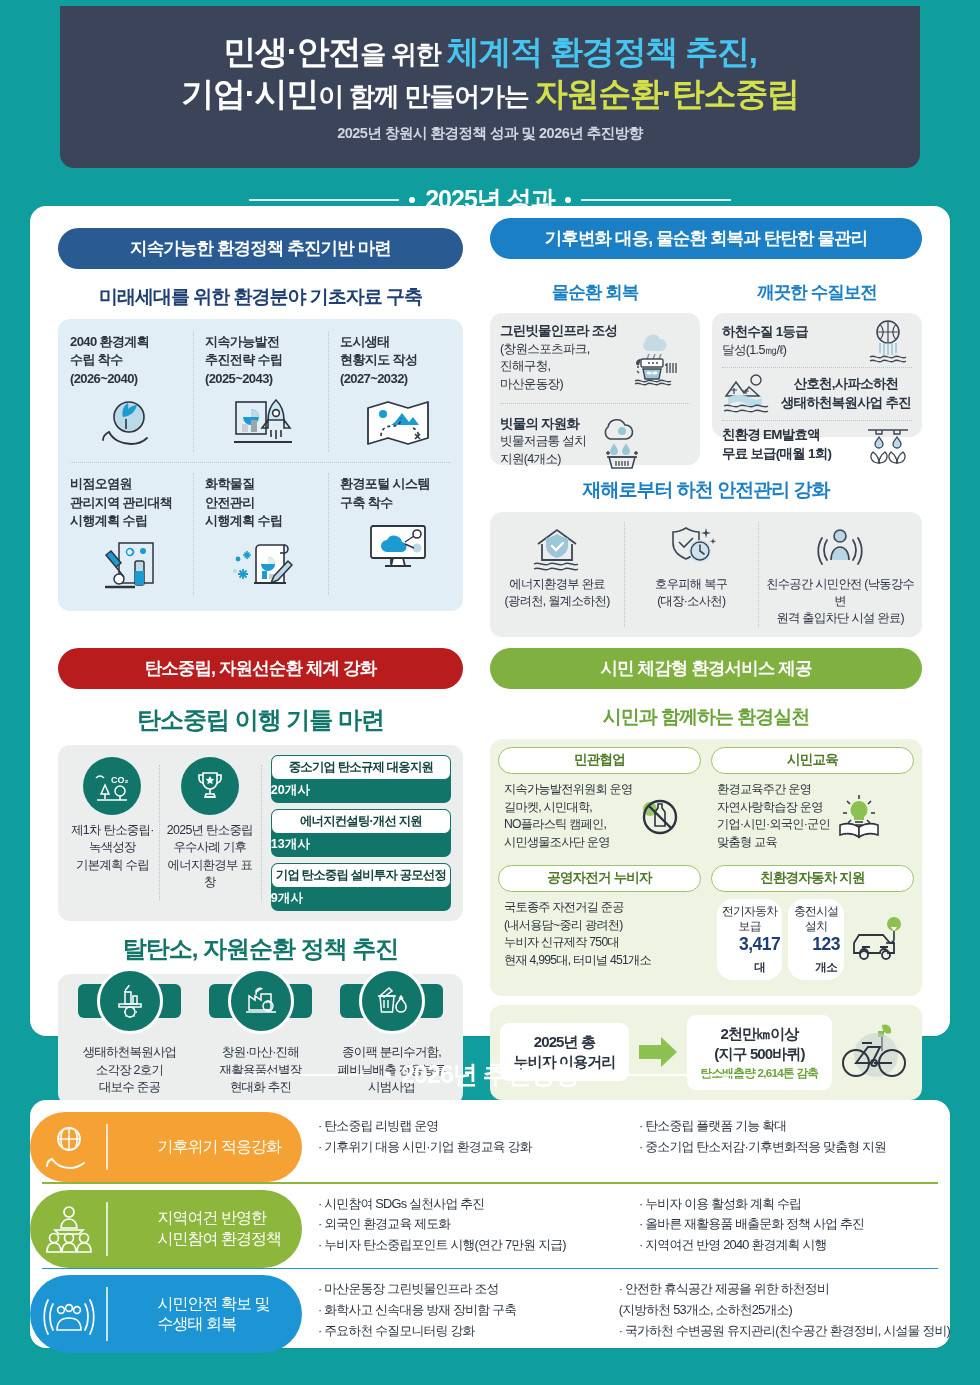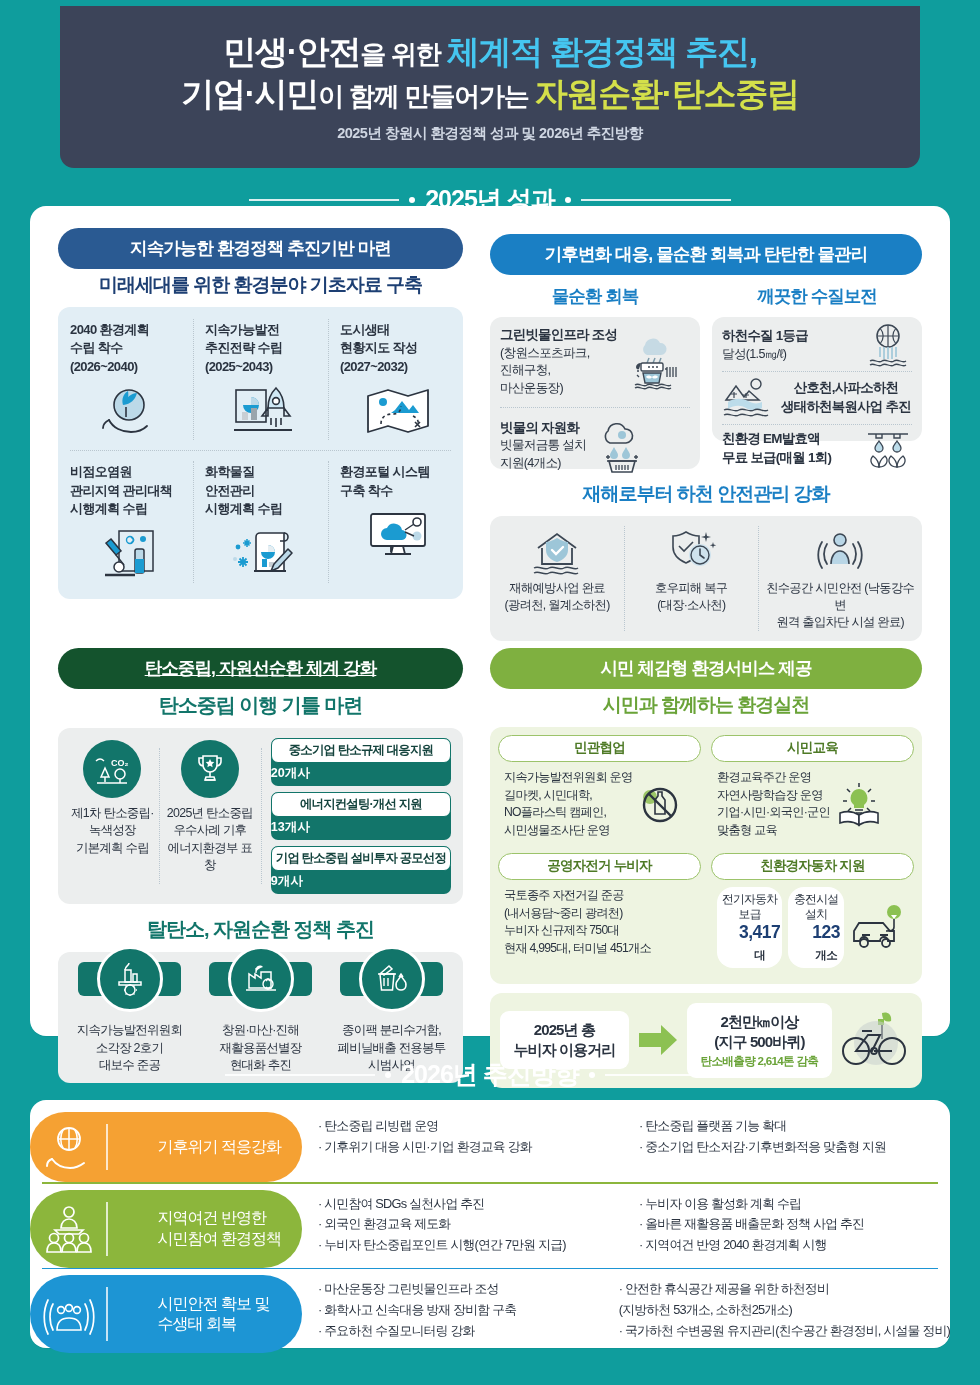--- a/index.html
+++ b/index.html
@@ -39,27 +39,27 @@
   #card-2026 { left: 30px; top: 1100px; width: 920px; height: 248px; }
 
   
   .col { position: absolute; }
   .pill {
     border-radius: 999px; color: #fff; font-size: 17.5px; font-weight: 700;
     text-align: center; letter-spacing: -0.9px; padding: 8px 0 9px; white-space: nowrap;
   }
   .pill.navy { background: #2a5a92; }
   .pill.blue { background: #1a7fc4; }
-  .pill.teal { background: #14532d; text-decoration: underline; }
+  .pill.teal { background: #b91c1c; }
   .pill.green { background: #7fb040; }
 
-  .subttl { text-align: center; font-weight: 700; letter-spacing: -1px; margin-top: 3px; }
+  .subttl { text-align: center; font-weight: 700; letter-spacing: -1px; margin-top: 15px; }
   .subttl.navy { color: #1d3f73; font-size: 19px; }
   .subttl.blue { color: #1a7fc4; font-size: 17.5px; }
-  .subttl.teal { color: #12756a; font-size: 20px; }
+  .subttl.teal { color: #12756a; font-size: 24px; }
   .subttl.green { color: #6aa338; font-size: 17.5px; }
 
   .box { border-radius: 12px; margin-top: 9px; }
   .box.bluebg { background: #e2eef5; }
   .box.graybg { background: #eceeee; }
   .box.greenbg { background: #eef4e1; }
 
   
   .grid3 { display: grid; grid-template-columns: 1fr 1fr 1fr; }
   .cell { padding: 12px 8px 8px 12px; position: relative; }
@@ -339,21 +339,21 @@
               <svg width="38" height="38" viewBox="0 0 38 38">
                 <path d="M14 10h6v12h-6z" fill="none" stroke="#fff" stroke-width="1.5"></path>
                 <path d="M22 14h4v8h-4z" fill="none" stroke="#fff" stroke-width="1.5"></path>
                 <path d="M14 10c0-4 4-4 4-7" fill="none" stroke="#fff" stroke-width="1.5"></path>
                 <path d="M8 22h22v3H8z" fill="none" stroke="#fff" stroke-width="1.5"></path>
                 <circle cx="19" cy="30" r="5" fill="none" stroke="#fff" stroke-width="1.5"></circle>
                 <path d="M19 25v-1M19 35v1M14 30h-1M25 30h1M15.5 26.5l-1-1M22.5 33.5l1 1M22.5 26.5l1-1M15.5 33.5l-1 1" stroke="#fff" stroke-width="1.3"></path>
               </svg>
             </div>
           </div>
-          <div class="lab" style="white-space:pre-line">지속가능발전위원회
+          <div class="lab" style="white-space:pre-line">생태하천복원사업
 소각장 2호기
 대보수 준공</div>
         </div>
         <div class="c">
           <div class="dcband">
             <div class="circ">
               <svg width="38" height="38" viewBox="0 0 38 38">
                 <path d="M7 28V14l6 4V14l6 4V12h10v16z" fill="none" stroke="#fff" stroke-width="1.5"></path>
                 <path d="M14 8c2-3 5-3 7-1-3 1-5 2-7 5z" fill="#fff"></path>
                 <path d="M14 13v-5" stroke="#fff" stroke-width="1.3"></path>
@@ -379,21 +379,21 @@
               </svg>
             </div>
           </div>
           <div class="lab" style="white-space:pre-line">종이팩 분리수거함,
 폐비닐배출 전용봉투
 시범사업</div>
         </div>
       </div>
     </div>
 
-    <div class="col" style="left:460px; top:28px; width:432px;">
+    <div class="col" style="left:460px; top:12px; width:432px;">
       <div class="pill blue">기후변화 대응, 물순환 회복과 탄탄한 물관리</div>
 
       <div class="two" style="margin-top:6px">
         <div>
           <div class="subttl blue">물순환 회복</div>
           <div class="box graybg" style="height:152px">
             <div class="rowitem">
               <div class="txt">
                 <b>그린빗물인프라 조성</b>
                 <span style="white-space:pre-line">(창원스포츠파크,
@@ -505,21 +505,21 @@
           <div style="display:flex;justify-content:center">
             <svg width="58" height="50" viewBox="0 0 58 50">
               <path d="M10 22L29 8l19 14" fill="none" stroke="#3c4754" stroke-width="1.8"></path>
               <path d="M14 22v16h30V22" fill="none" stroke="#3c4754" stroke-width="1.8"></path>
               <path d="M29 12c5 3 9 4 11 4v8c0 6-5 10-11 12-6-2-11-6-11-12v-8c2 0 6-1 11-4z" fill="#9dc6d8"></path>
               <path d="M24 24l4 4 7-7" fill="none" stroke="#fff" stroke-width="2.4" stroke-linecap="round"></path>
               <path d="M6 42c5-3 10 3 15 0s10 3 15 0 10 3 14 0" fill="none" stroke="#3c4754" stroke-width="1.4"></path>
               <path d="M6 47c5-3 10 3 15 0s10 3 15 0 10 3 14 0" fill="none" stroke="#3c4754" stroke-width="1.4"></path>
             </svg>
           </div>
-          <div class="lab" style="white-space:pre-line">재해예방사업 완료
+          <div class="lab" style="white-space:pre-line">에너지환경부 완료
 (광려천, 월계소하천)</div>
         </div>
         <div class="tcell">
           <div class="vdiv"></div>
           <div style="display:flex;justify-content:center">
             <svg width="58" height="50" viewBox="0 0 58 50">
               <path d="M24 6c5 3 10 4 13 4v11c0 8-6 13-13 16-7-3-13-8-13-16V10c3 0 8-1 13-4z" fill="none" stroke="#3c4754" stroke-width="1.6"></path>
               <path d="M17 20l5 5 9-9" fill="none" stroke="#3c4754" stroke-width="1.6"></path>
               <circle cx="38" cy="29" r="11" fill="#cfe3ee"></circle>
               <path d="M38 23v6l4 3" fill="none" stroke="#3c4754" stroke-width="1.6" stroke-linecap="round"></path>

